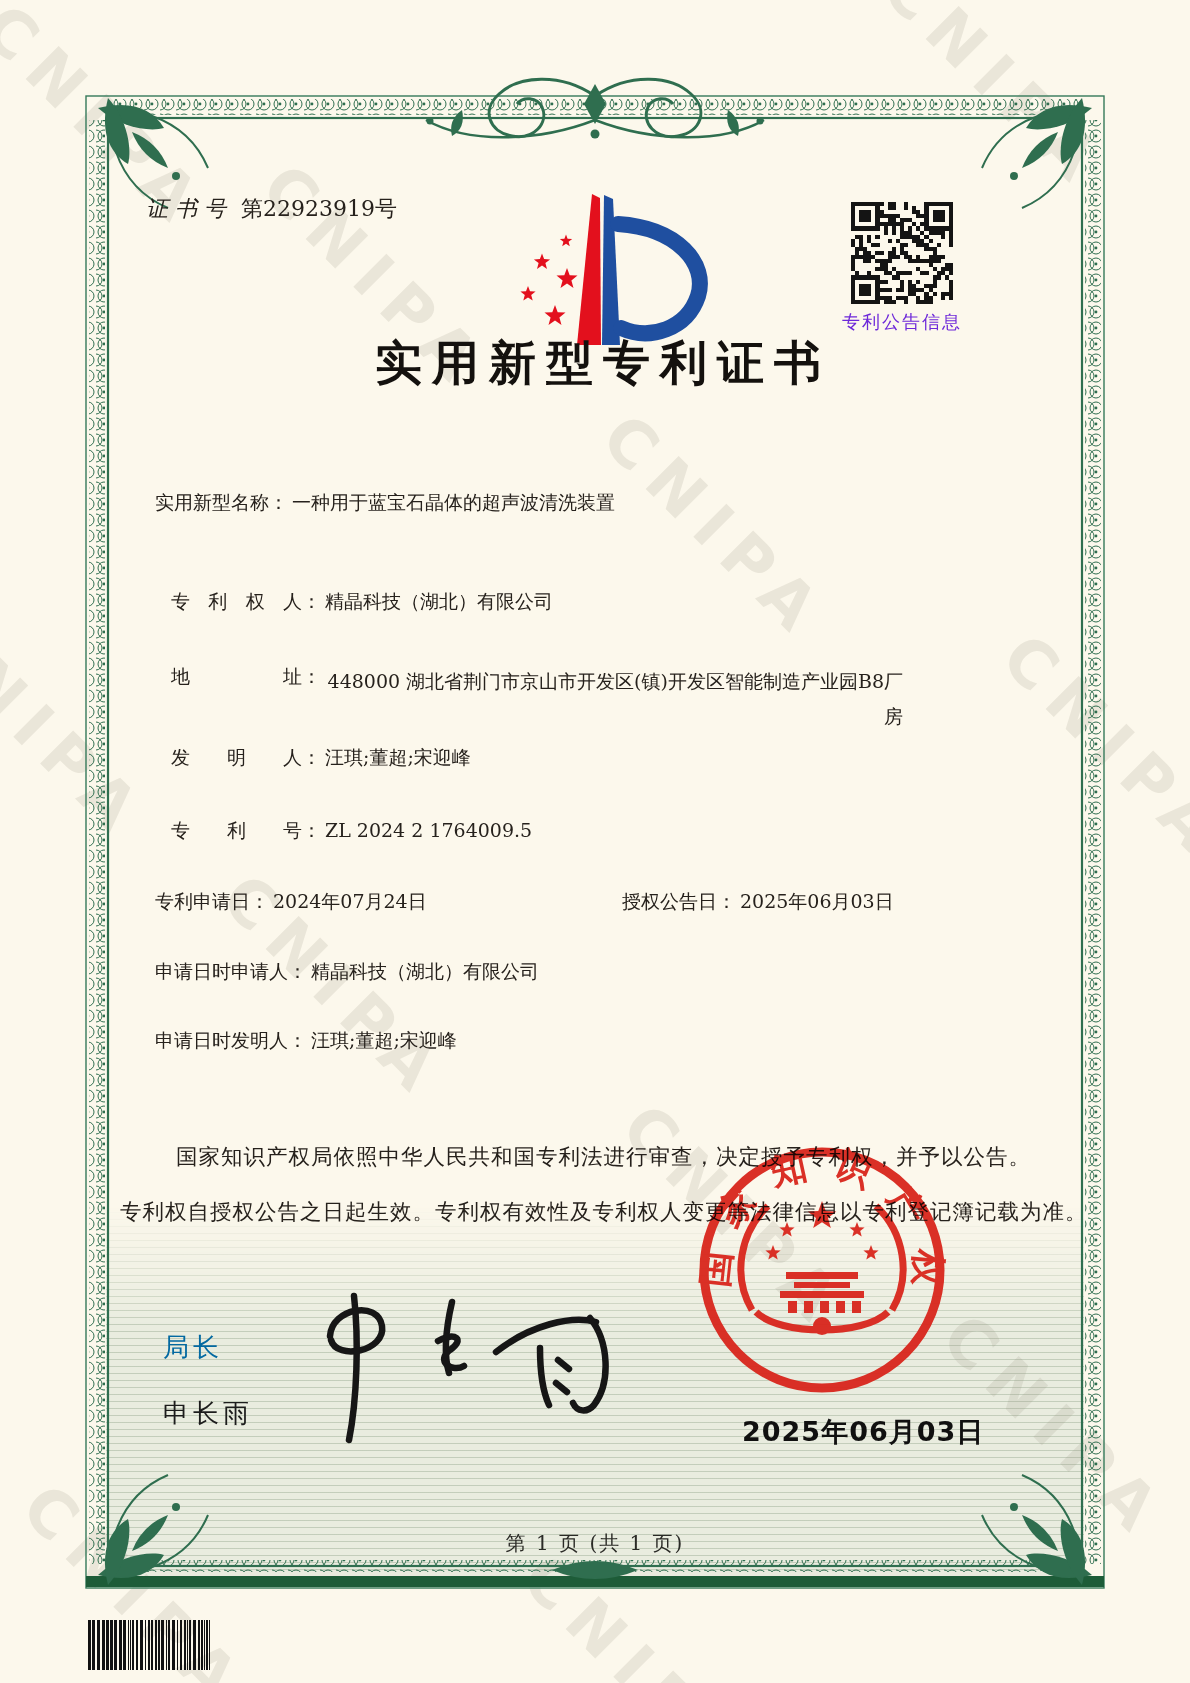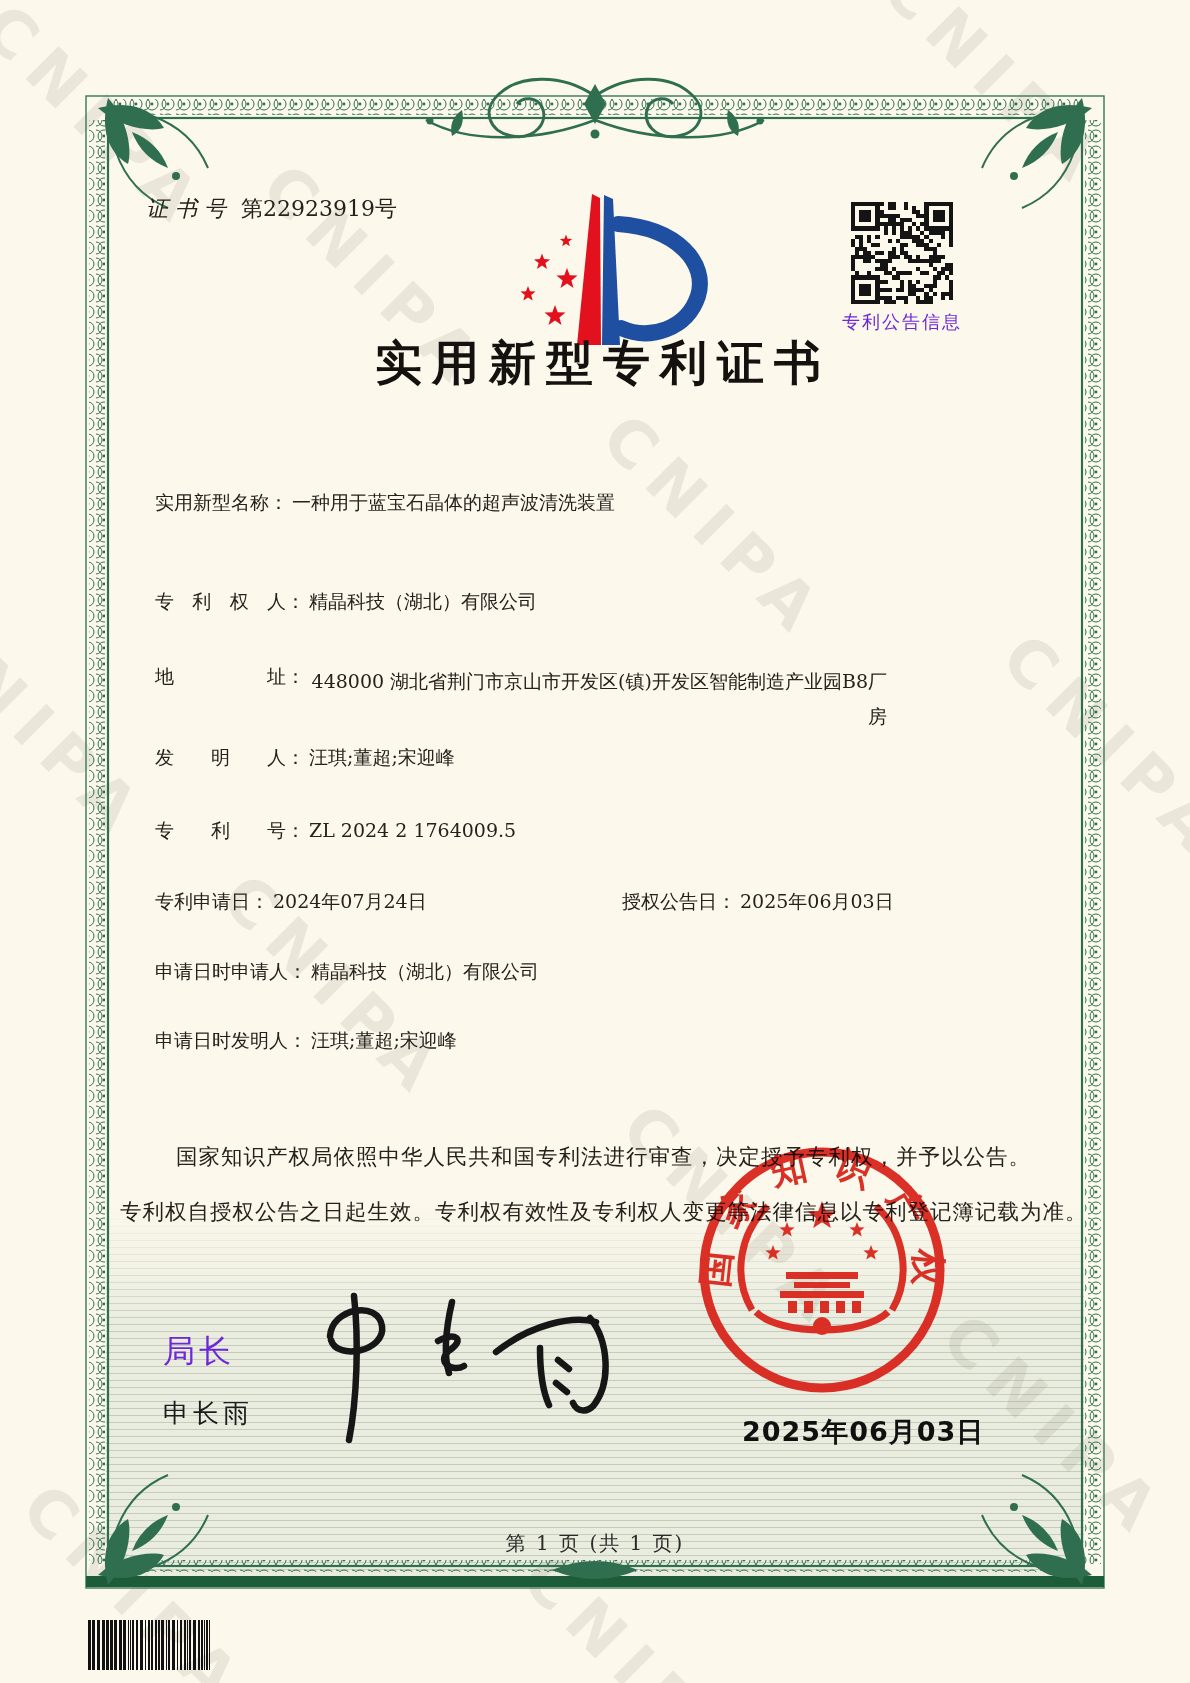--- a/index.html
+++ b/index.html
@@ -18,29 +18,29 @@
   .certno{position:absolute;left:146px;top:194px;font-size:22px;white-space:nowrap;}
   .certno .p{letter-spacing:7px;margin-right:8px;font-style:italic;}
   .logo{position:absolute;left:505px;top:188px;}
   .qr{position:absolute;left:851px;top:202px;}
   .qrcap{position:absolute;left:832px;top:310px;width:140px;text-align:center;
          font-size:18px;letter-spacing:2px;color:#6d28d9;}
   .title{position:absolute;left:8px;width:100%;top:332px;text-align:center;
          font-size:47px;font-weight:700;letter-spacing:10px;color:#14110e;}
   .row{position:absolute;left:155px;font-size:19px;white-space:nowrap;}
   .row .lbl{display:inline-block;vertical-align:top;}
-  .lbl-j{width:131px;text-align:justify;text-align-last:justify;}
+  .lbl-j{width:131px;text-align:justify;text-align-last:justify;margin-left:16px;}
   .colon{margin-right:4px;}
   .row-addr{display:flex;white-space:normal;}
   .row-addr .val{width:578px;line-height:35px;text-align:right;}
   .col2{left:622px;}
   .legal-l1{position:absolute;left:176px;top:1142px;font-size:21.5px;letter-spacing:1px;}
   .legal-l2{position:absolute;left:120px;top:1197px;font-size:21.5px;letter-spacing:1px;}
   .dir-title{position:absolute;left:163px;top:1330px;font-family:Liberation Sans, sans-serif;
-             font-size:32px;letter-spacing:4px;color:#6d28d9;}
+             font-size:26px;letter-spacing:4px;color:#0369a1;}
   .dir-name{position:absolute;left:163px;top:1388px;font-family:"DejaVu Sans","Liberation Sans",sans-serif;
             font-size:26px;letter-spacing:4px;color:#1c1c1c;margin-top:8px;}
   .sig{position:absolute;left:300px;top:1255px;z-index:6;mix-blend-mode:multiply;}
   .seal{position:absolute;left:690px;top:1140px;z-index:5;mix-blend-mode:multiply;opacity:.95;}
   .seal-date{position:absolute;left:742px;top:1414px;z-index:6;
              font-family:"DejaVu Sans","Liberation Sans",sans-serif;
              font-size:27px;font-weight:600;letter-spacing:1px;color:#101010;}
   .pagefoot{position:absolute;left:0;width:100%;top:1530px;text-align:center;
             font-size:20px;letter-spacing:2px;color:#2a2a26;}
   .barcode{position:absolute;left:88px;top:1620px;z-index:4;}

